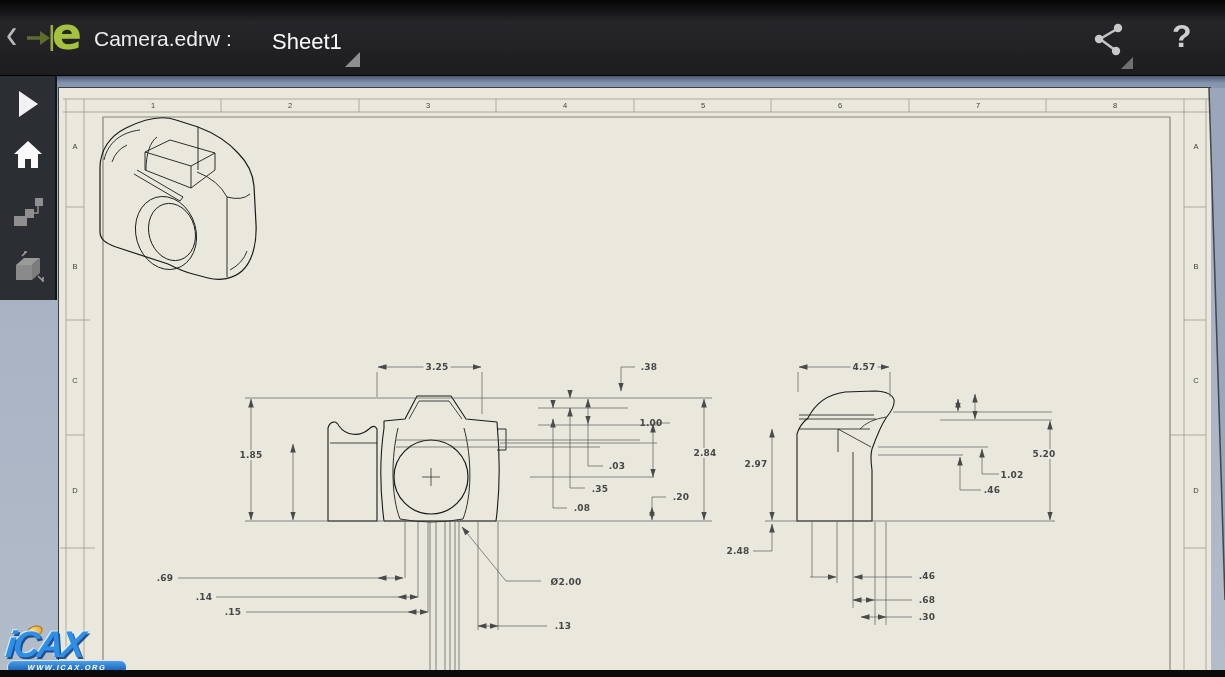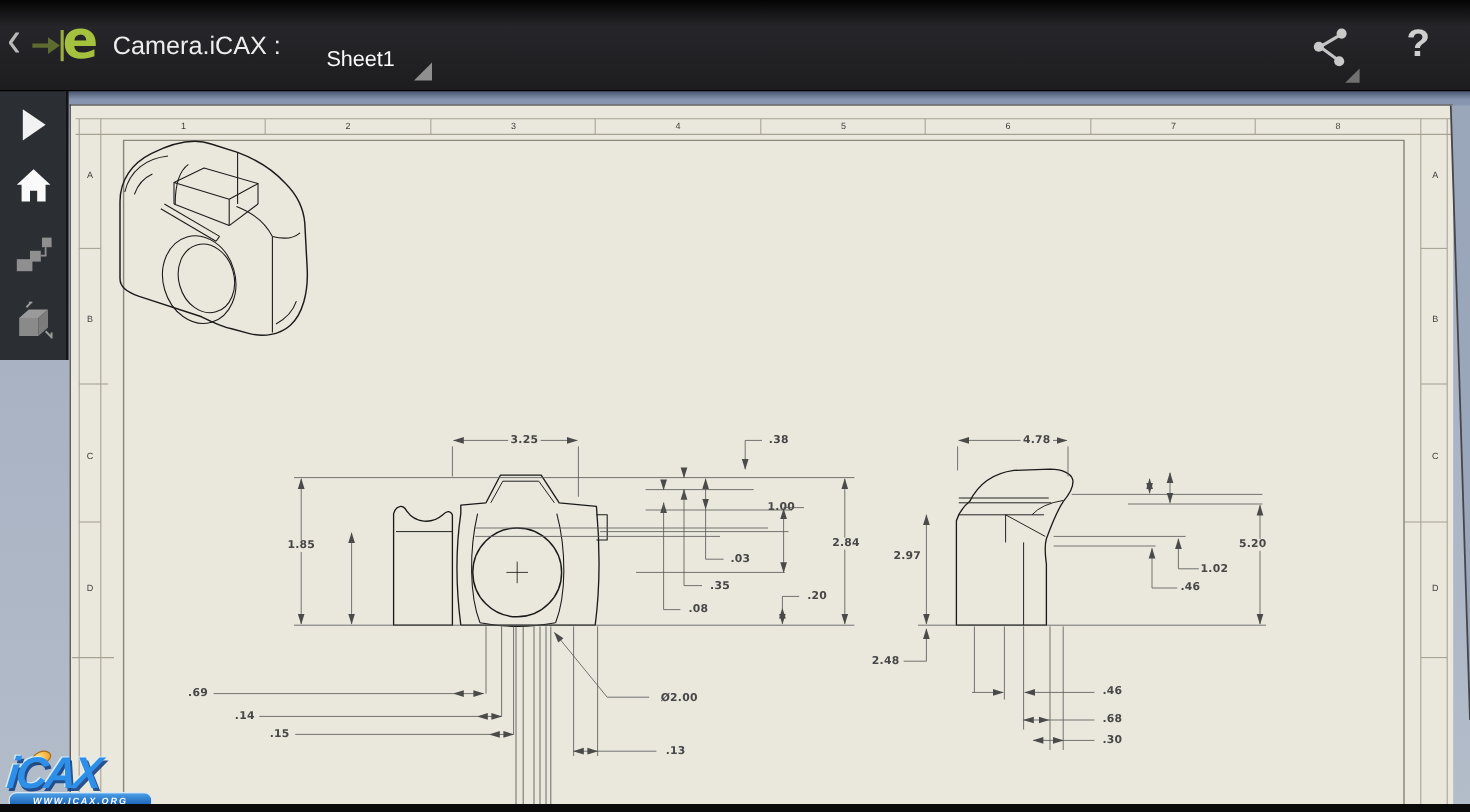--- a/index.html
+++ b/index.html
@@ -7,21 +7,21 @@
        font-family:"Liberation Sans",sans-serif;}
   
   .titlebar{position:absolute;left:0;top:0;width:1225px;height:75px;z-index:10;
     background:linear-gradient(180deg,#050505 0%,#26262a 30%,#1d1d20 100%);
     border-bottom:1px solid #000;}
   .back{position:absolute;left:6px;top:14px;font-size:34px;color:#b9b9b9;transform:scaleY(1.25);}
   .logo-arrow{position:absolute;left:26px;top:22px;}
   .logo-e{position:absolute;left:52px;top:8px;font-size:44px;font-weight:bold;color:#a4c23d;
           font-family:"DejaVu Sans",sans-serif;}
   .tb-title{position:absolute;left:94px;top:27px;font-size:21px;color:#ededed;}
-  .tb-sheet{position:absolute;left:272px;top:39px;font-size:18px;color:#fafafa;}
+  .tb-sheet{position:absolute;left:272px;top:29px;font-size:22px;color:#fafafa;}
   .tab-tri{position:absolute;left:345px;top:52px;width:0;height:0;
            border-left:15px solid transparent;border-bottom:15px solid #8f8f8f;}
   .share{position:absolute;left:1092px;top:22px;}
   .share-tri{position:absolute;left:1121px;top:57px;width:0;height:0;
              border-left:12px solid transparent;border-bottom:12px solid #707070;}
   .help{position:absolute;left:1172px;top:18px;font-size:32px;font-weight:bold;color:#cfcfcf;}
   
   .canvas{position:absolute;left:0;top:75px;width:1225px;height:602px;z-index:1;
     background:linear-gradient(180deg,#414d66 0px,#8695af 8px,#a3aec1 60px,#b3bcc9 100%);}
   .sheet{position:absolute;left:58px;top:87px;width:1152px;height:585px;z-index:2;
@@ -277,21 +277,21 @@
   <span class="dim" style="left:651px;top:423px">1.00</span>
   <span class="dim" style="left:617px;top:466px">.03</span>
   <span class="dim" style="left:600px;top:489px">.35</span>
   <span class="dim" style="left:582px;top:508px">.08</span>
   <span class="dim" style="left:681px;top:497px">.20</span>
   <span class="dim" style="left:165px;top:578px">.69</span>
   <span class="dim" style="left:204px;top:597px">.14</span>
   <span class="dim" style="left:233px;top:612px">.15</span>
   <span class="dim" style="left:566px;top:582px">Ø2.00</span>
   <span class="dim" style="left:563px;top:626px">.13</span>
-  <span class="dim bg" style="left:864px;top:367px">4.78</span>
+  <span class="dim bg" style="left:864px;top:367px">4.57</span>
   <span class="dim bg" style="left:756px;top:464px">2.97</span>
   <span class="dim bg" style="left:1044px;top:454px">5.20</span>
   <span class="dim" style="left:1012px;top:475px">1.02</span>
   <span class="dim" style="left:992px;top:490px">.46</span>
   <span class="dim" style="left:738px;top:551px">2.48</span>
   <span class="dim" style="left:927px;top:576px">.46</span>
   <span class="dim" style="left:927px;top:600px">.68</span>
   <span class="dim" style="left:927px;top:617px">.30</span>
 </div>
 
@@ -335,21 +335,21 @@
 <div class="titlebar">
   <span class="back">‹</span>
   <span class="logo-arrow">
     <svg width="28" height="32" viewBox="0 0 28 32">
       <line x1="1" y1="16" x2="15" y2="16" stroke="#5d6b2f" stroke-width="3.5"></line>
       <polygon points="14,9 24,16 14,23" fill="#5d6b2f"></polygon>
       <rect x="24.5" y="3" width="2.6" height="26" fill="#9aab41"></rect>
     </svg>
   </span>
   <span class="logo-e">e</span>
-  <span class="tb-title">Camera.iCAX :</span>
+  <span class="tb-title">Camera.edrw :</span>
   <span class="tb-sheet">Sheet1</span>
   <span class="tab-tri"></span>
   <span class="share">
     <svg width="34" height="34" viewBox="0 0 34 34">
       <line x1="8" y1="17" x2="25" y2="7" stroke="#c4c4c4" stroke-width="2.6"></line>
       <line x1="8" y1="17" x2="23" y2="28" stroke="#c4c4c4" stroke-width="2.6"></line>
       <circle cx="26" cy="6" r="4.2" fill="#c9c9c9"></circle>
       <circle cx="7" cy="17" r="4.2" fill="#c9c9c9"></circle>
       <circle cx="24" cy="29" r="4.2" fill="#c9c9c9"></circle>
     </svg>

